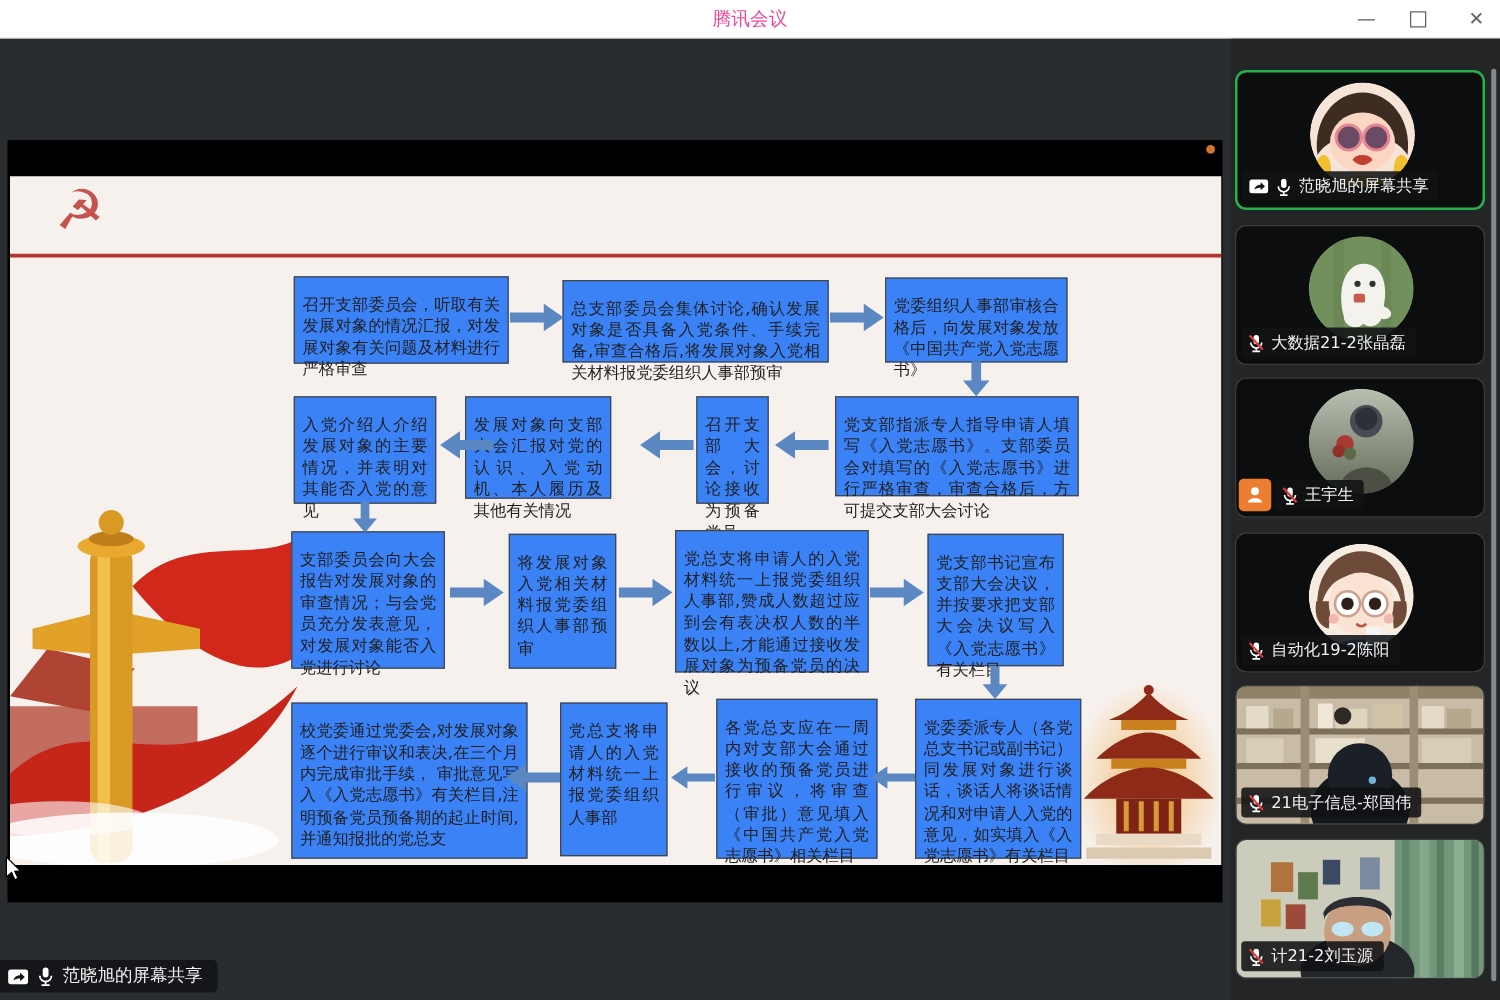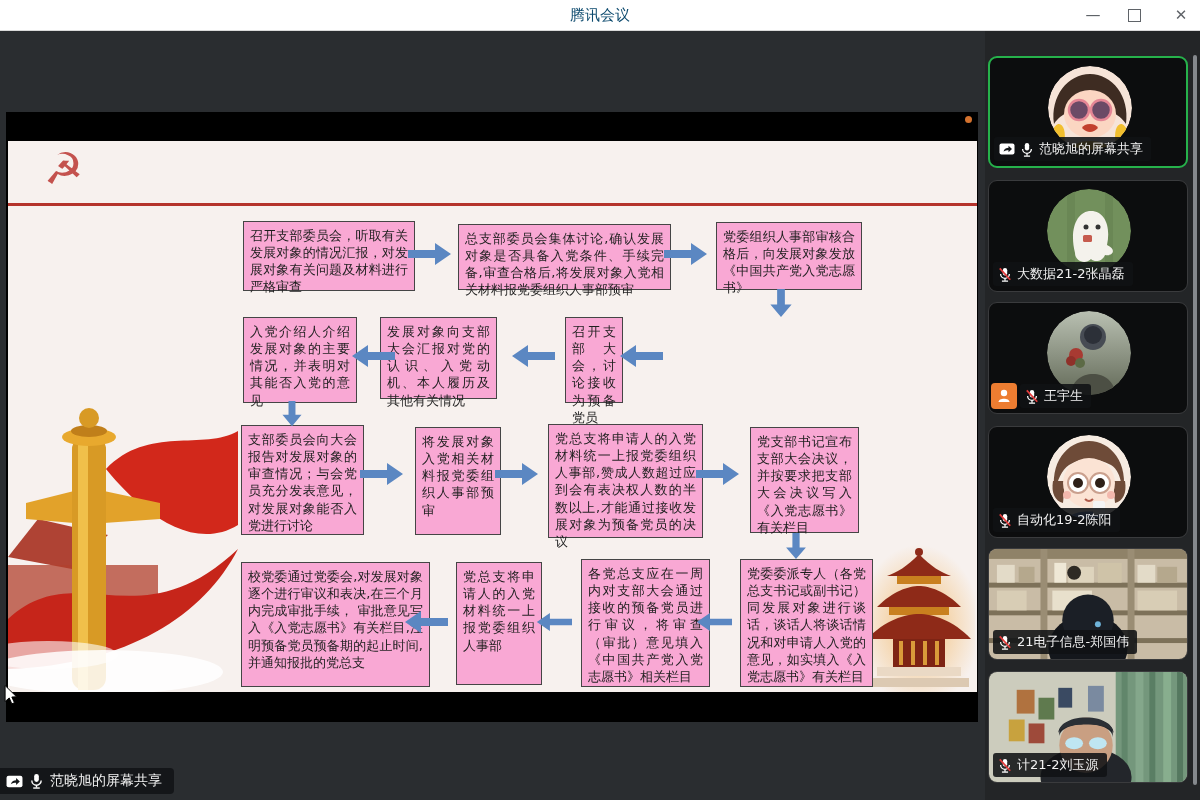--- a/index.html
+++ b/index.html
@@ -2,40 +2,40 @@
 <html><head>
 <meta charset="utf-8">
 <style>
   * { margin:0; padding:0; box-sizing:border-box; }
   html,body { width:1200px; height:800px; overflow:hidden; background:#2a2d30;
               font-family:"DejaVu Sans","Liberation Sans",sans-serif; }
 
   
   .titlebar { position:relative; width:1200px; height:31px; background:#ffffff;
               border-bottom:1px solid #d9d9d9; display:flex; align-items:center; justify-content:center; }
-  .titlebar .title { font-size:15px; color:#0c4a6e; }
+  .titlebar .title { font-size:15px; color:#ec4899; }
   .win-controls { position:absolute; right:10px; top:0; height:31px; display:flex; align-items:center; gap:26px; }
   .wc { color:#5f6368; font-size:15px; line-height:1; cursor:default; width:18px; text-align:center; }
   .wc-max { width:13px; height:13px; border:1.6px solid #5f6368; }
 
   
   .main { position:relative; width:1200px; height:769px; background:#2a2d30; }
 
   
   .share-frame { position:absolute; left:6px; top:81px; width:972px; height:610px; background:#000; }
   .rec-dot { position:absolute; right:6px; top:4px; width:7px; height:7px; border-radius:50%; background:#d4722e; }
 
   .slide { position:absolute; left:2px; top:29px; width:969px; height:551px; background:#f7f1ee; overflow:hidden; }
   .emblem { position:absolute; left:36px; top:2px; font-size:44px; color:#c4524e; line-height:1.2;
             font-family:"DejaVu Sans",sans-serif; }
   .redline { position:absolute; left:0; top:62px; width:100%; height:3px; background:#b5342c; }
 
   
-  .fb { position:absolute; background:#f9a8d4; border:1.5px solid #454545; color:#1f1f1f;
-        font-size:13px; line-height:1.32; padding:5px 6px; text-align:justify;margin-left:8px; }
+  .fb { position:absolute; background:#3b82f6; border:1.5px solid #454545; color:#1f1f1f;
+        font-size:13px; line-height:1.32; padding:14px 6px; text-align:justify; }
 
   .arw { position:absolute; }
 
   
   .deco { position:absolute; pointer-events:none; }
 
   
   .presenter-badge { position:absolute; left:0; top:737px; display:inline-flex; align-items:center; gap:6px;
                      background:rgba(18,21,24,0.92); border-radius:0 4px 4px 0; padding:4px 12px 4px 6px; }
   .presenter-badge span { color:#f0f0f0; font-size:14px; }
@@ -117,20 +117,21 @@
         <rect x="60" y="96" width="4" height="24" fill="#d99b3a"></rect>
           <rect x="72" y="96" width="4" height="24" fill="#d99b3a"></rect>
         <rect x="14" y="122" width="84" height="9" fill="#ead9c5"></rect>
         <rect x="6" y="133" width="100" height="9" fill="#dcc9b2"></rect>
       </svg>
 
       <div class="fb" style="left:227px;top:80px;width:172px;height:70px">召开支部委员会，听取有关发展对象的情况汇报，对发展对象有关问题及材料进行严格审查</div>
       <div class="fb" style="left:442px;top:83px;width:213px;height:66px">总支部委员会集体讨论,确认发展对象是否具备入党条件、手续完备,审查合格后,将发展对象入党相关材料报党委组织人事部预审</div>
       <div class="fb" style="left:700px;top:81px;width:146px;height:68px">党委组织人事部审核合格后，向发展对象发放《中国共产党入党志愿书》</div>
 
+      <div class="fb" style="left:660px;top:176px;width:195px;height:80px">党支部指派专人指导申请人填写《入党志愿书》。支部委员会对填写的《入党志愿书》进行严格审查，审查合格后，方可提交支部大会讨论</div>
       <div class="fb" style="left:549px;top:176px;width:58px;height:86px">召开支部大会，讨论接收为预备党员</div>
       <div class="fb" style="left:364px;top:176px;width:117px;height:82px">发展对象向支部大会汇报对党的认识、入党动机、本人履历及其他有关情况</div>
       <div class="fb" style="left:227px;top:176px;width:114px;height:86px">入党介绍人介绍发展对象的主要情况，并表明对其能否入党的意见</div>
 
       <div class="fb" style="left:225px;top:284px;width:123px;height:110px">支部委员会向大会报告对发展对象的审查情况；与会党员充分发表意见，对发展对象能否入党进行讨论</div>
       <div class="fb" style="left:399px;top:286px;width:86px;height:108px">将发展对象入党相关材料报党委组织人事部预审</div>
       <div class="fb" style="left:532px;top:283px;width:155px;height:114px">党总支将申请人的入党材料统一上报党委组织人事部,赞成人数超过应到会有表决权人数的半数以上,才能通过接收发展对象为预备党员的决议</div>
       <div class="fb" style="left:734px;top:286px;width:109px;height:106px">党支部书记宣布支部大会决议，并按要求把支部大会决议写入《入党志愿书》有关栏目</div>
 
       <div class="fb" style="left:225px;top:421px;width:189px;height:125px">校党委通过党委会,对发展对象逐个进行审议和表决,在三个月内完成审批手续， 审批意见写入《入党志愿书》有关栏目,注明预备党员预备期的起止时间,并通知报批的党总支</div>

